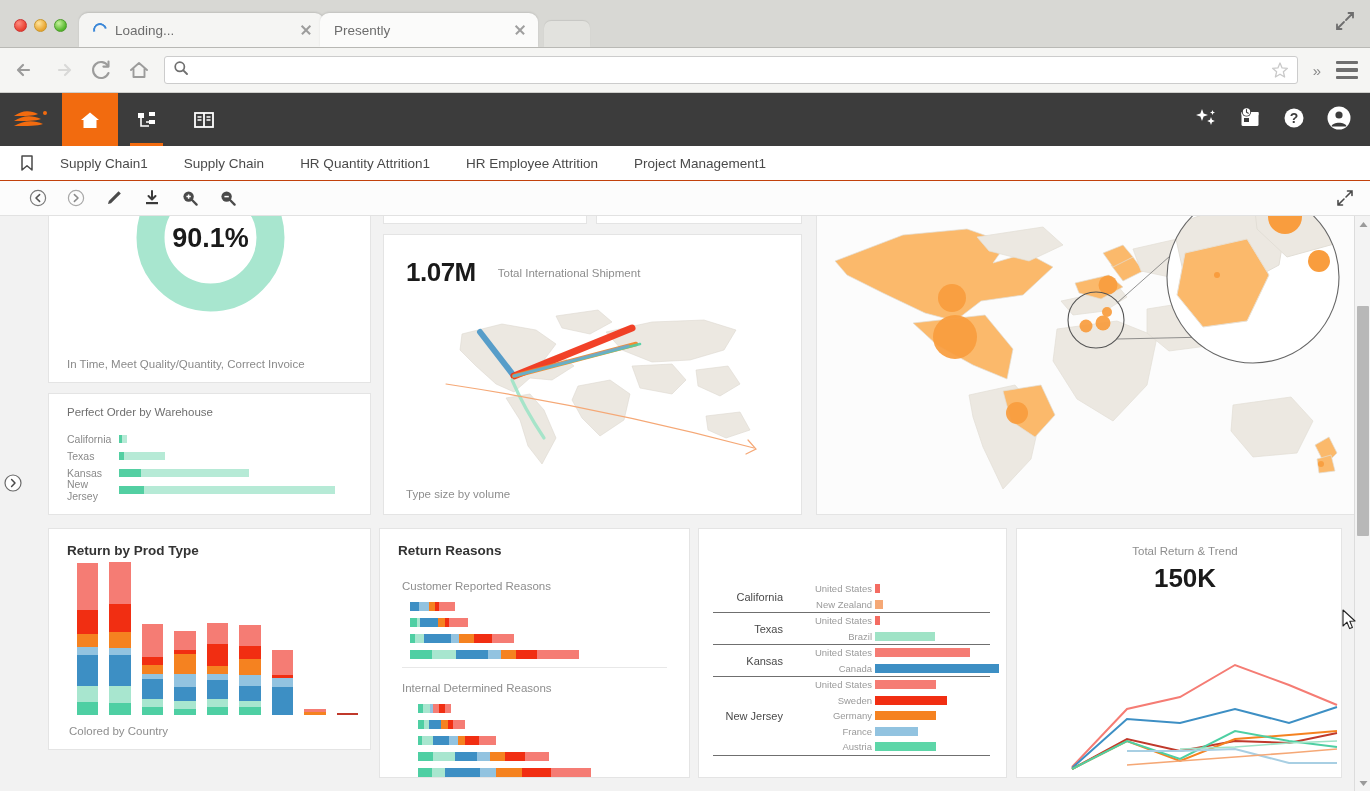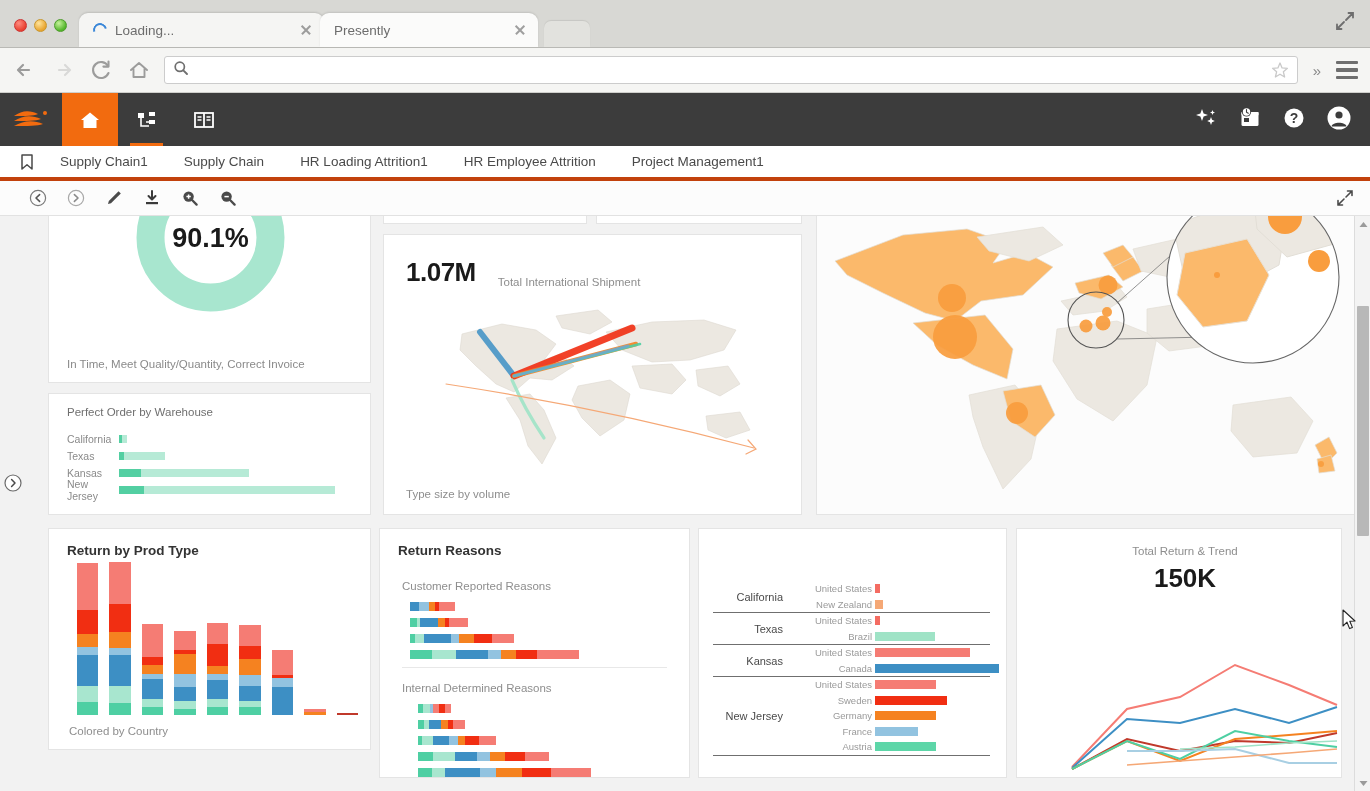--- a/index.html
+++ b/index.html
@@ -83,21 +83,21 @@
   }
   .appnav-item.home { background:#f26b0f; width:56px; }
   .appnav-item.sel:after {
     content:""; position:absolute; left:12px; right:12px; bottom:0; height:3px; background:#f26b0f;
   }
   .appbar .spacer { flex:1; }
   .appbar-right { display:flex; align-items:center; gap:20px; padding-right:18px; }
 
   .tabsrow {
     height: 35px; background:#fff; display:flex; align-items:center;
-    border-bottom:4px solid #c2410c; padding-left: 12px; gap: 0;
+    border-bottom:1px solid #c2410c; padding-left: 12px; gap: 0;
   }
   .bookmark-ico { width:30px; display:flex; justify-content:center; align-items:center; }
   .dtab { font-size:13.5px; color:#4a4a4a; padding: 0 18px; cursor:pointer; white-space:nowrap; }
 
   .toolbar {
     height: 35px; background:#fcfcfc; border-bottom:1px solid #e2e2e2;
     display:flex; align-items:center; padding-left:28px; gap:18px; position:relative;
   }
   .tbtn { width:20px; height:20px; display:flex; align-items:center; justify-content:center; cursor:pointer; }
   .toolbar .expand-right { position:absolute; right:16px; top:8px; }
@@ -336,21 +336,21 @@
     </div>
 
     <div class="tabsrow">
       <span class="bookmark-ico">
         <svg width="16" height="18" viewBox="0 0 16 18">
             <path d="M3 2 H13 V16 L8 11.8 L3 16 Z" stroke="#4a4a4a" stroke-width="1.5" fill="none" stroke-linejoin="round"></path>
           </svg>
       </span>
       <span class="dtab">Supply Chain1</span>
       <span class="dtab">Supply Chain</span>
-      <span class="dtab">HR Loading Attrition1</span>
+      <span class="dtab">HR Quantity Attrition1</span>
       <span class="dtab">HR Employee Attrition</span>
       <span class="dtab">Project Management1</span>
     </div>
 
     <div class="toolbar">
       <span class="tbtn">
         <svg width="18" height="18" viewBox="0 0 18 18">
             <circle cx="9" cy="9" r="7.6" stroke="#7a7a7a" stroke-width="1.2" fill="none"></circle>
             <path d="M10.6 5.6 L7 9 L10.6 12.4" stroke="#555" stroke-width="1.6" fill="none" stroke-linecap="round" stroke-linejoin="round"></path>
           </svg>
@@ -447,21 +447,21 @@
               <span class="po-name">New Jersey</span>
               <span class="po-track">
                   <i class="po-light" style="left:0; width:216px;"></i>
                   <i class="po-dark" style="width:25px;"></i>
                 </span>
             </div>
           </div>
         </div>
 
         <div class="card" style="left:359px; top:18px; width:419px; height:281px;">
-          <div style="display:flex; align-items:flex-end; gap:22px; padding:22px 0 0 22px;">
+          <div style="display:flex; align-items:center; gap:22px; padding:22px 0 0 22px;">
             <span class="kpi-big">1.07M</span>
             <span class="kpi-sub">Total International Shipment</span>
           </div>
 
           <svg width="419" height="190" viewBox="0 0 419 190" style="display:block;">
             <g fill="#ece8e1" stroke="#ddd8d0" stroke-width="0.6">
               <path d="M78 46 L118 36 L152 42 L172 56 L160 72 L176 66 L190 78 L168 92 L146 90 L130 104 L112 96 L92 78 L76 62 Z"></path>
               <path d="M172 28 L214 22 L228 34 L206 46 L178 40 Z"></path>
               <path d="M122 110 L146 106 L160 122 L172 150 L158 176 L144 158 L136 132 Z"></path>
               <path d="M194 98 L226 92 L246 106 L240 132 L216 148 L198 130 L188 112 Z"></path>

